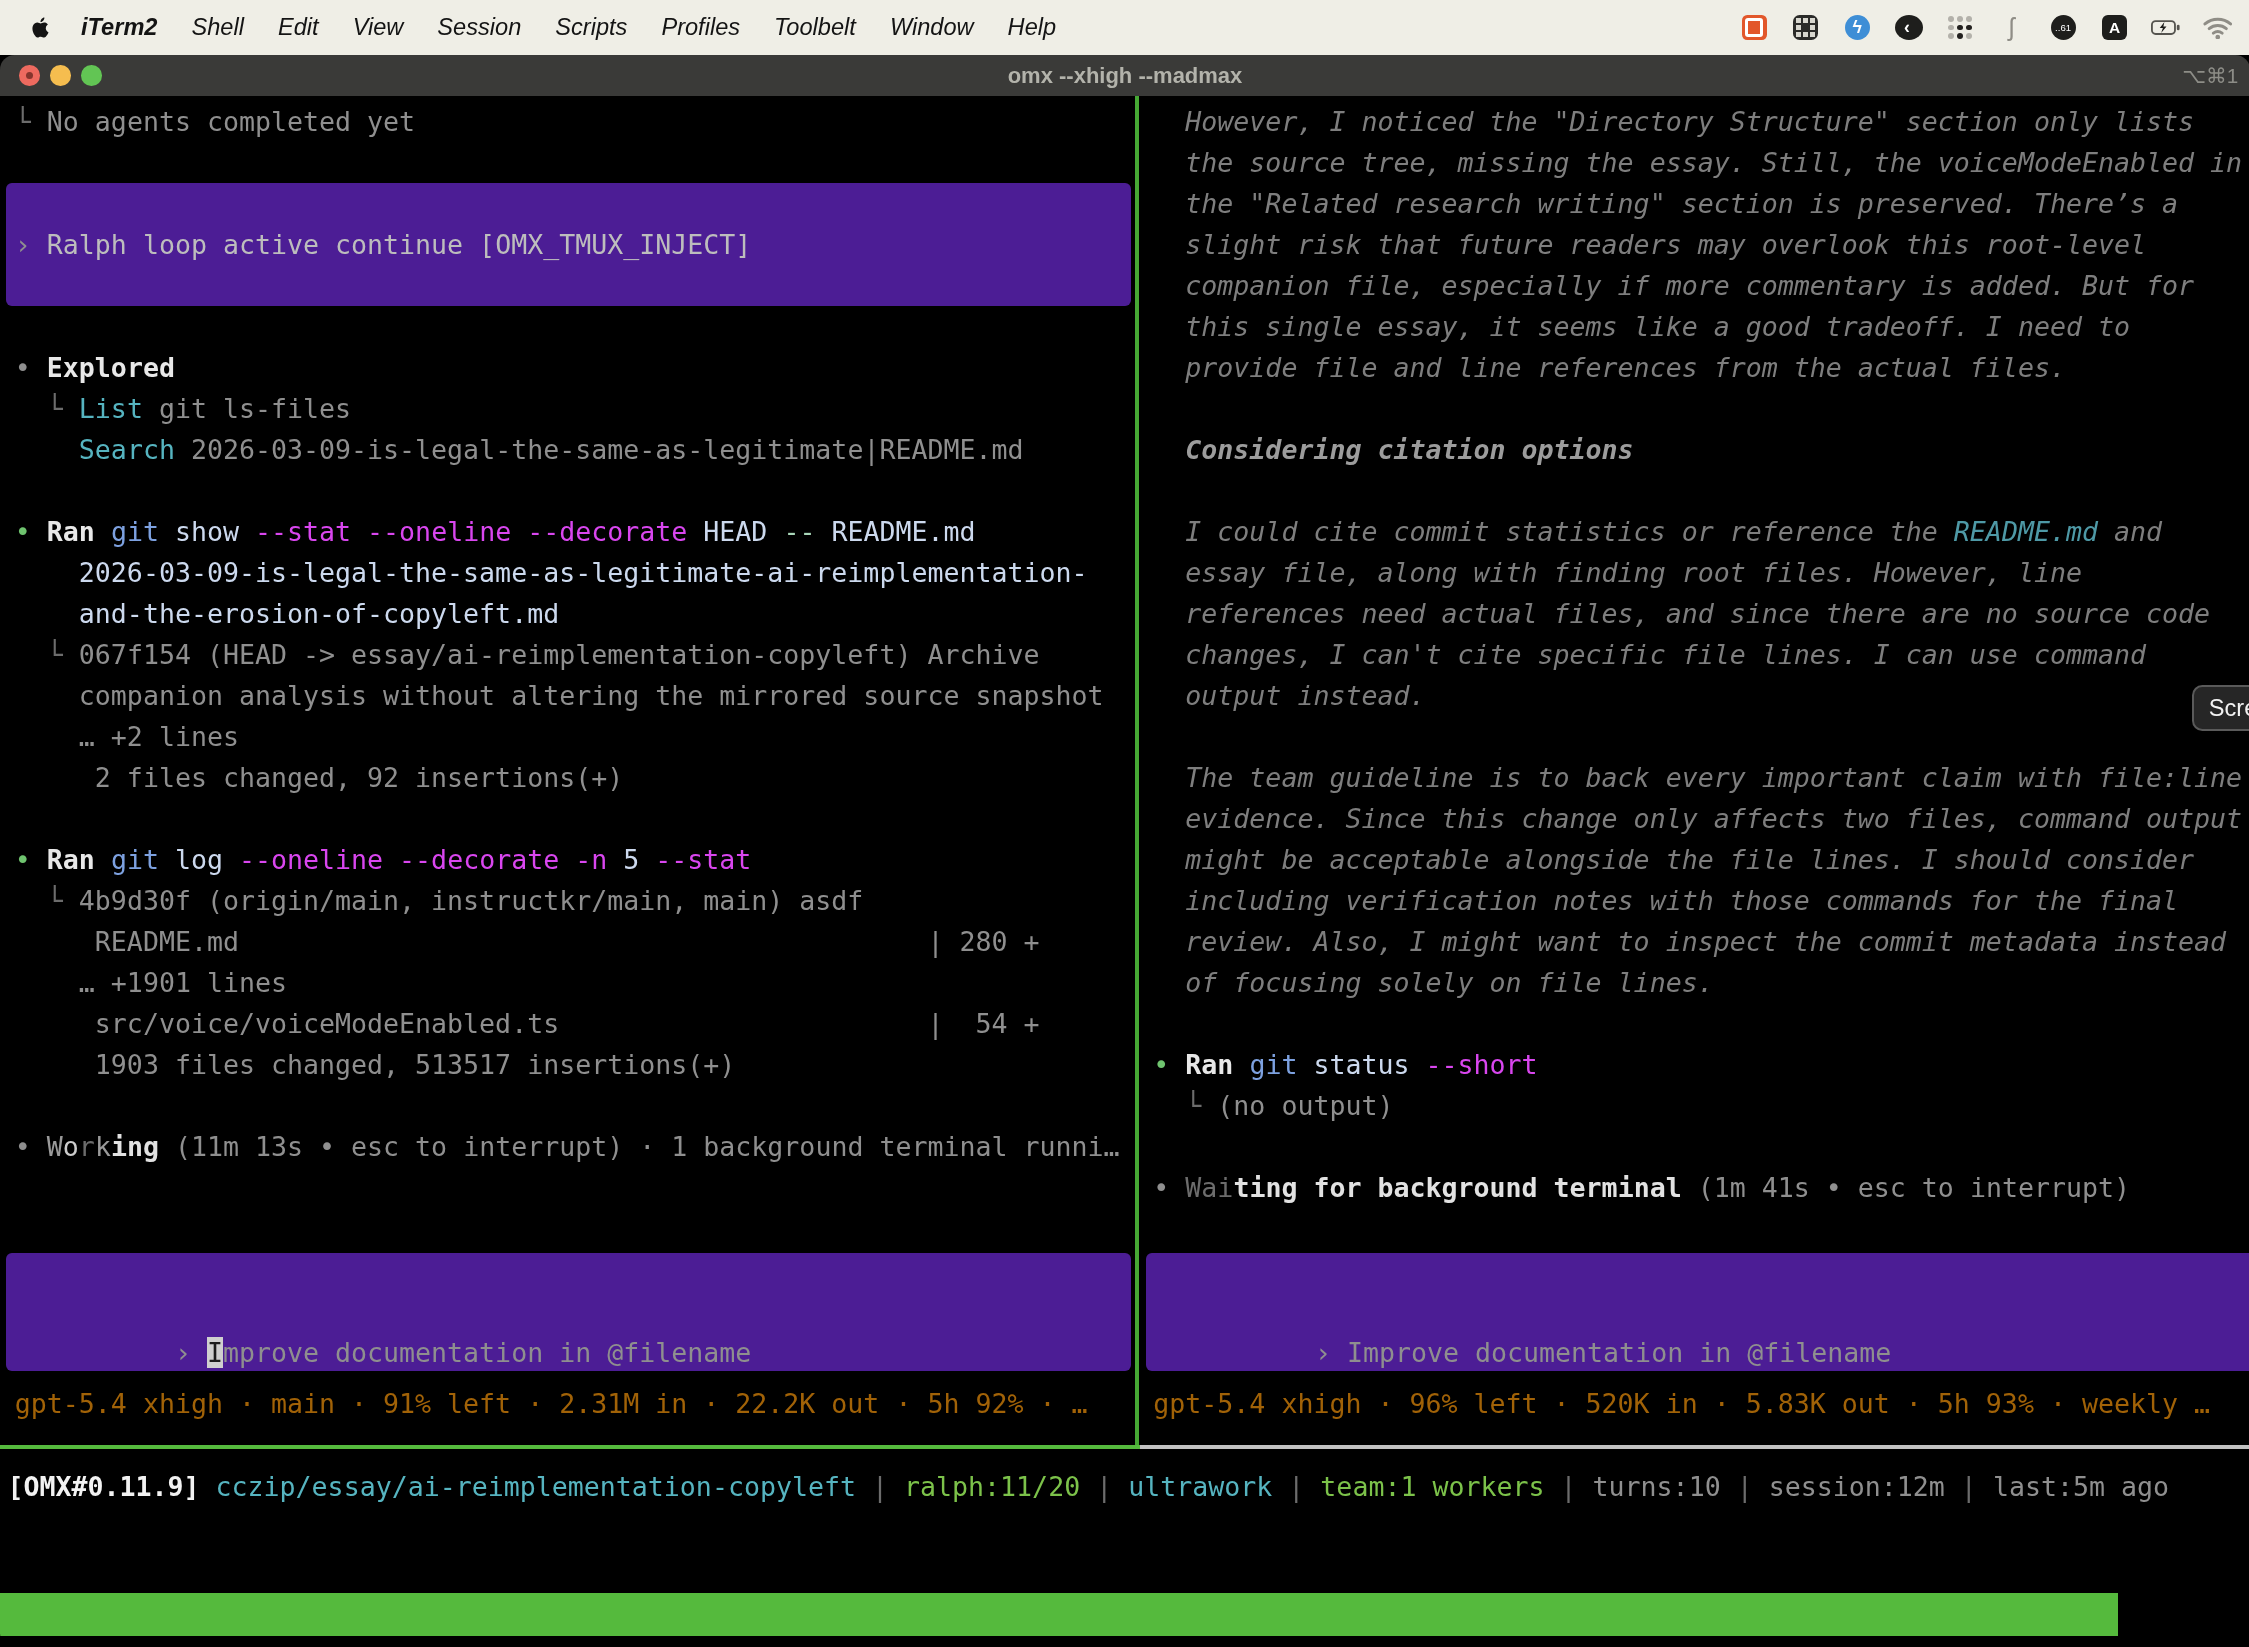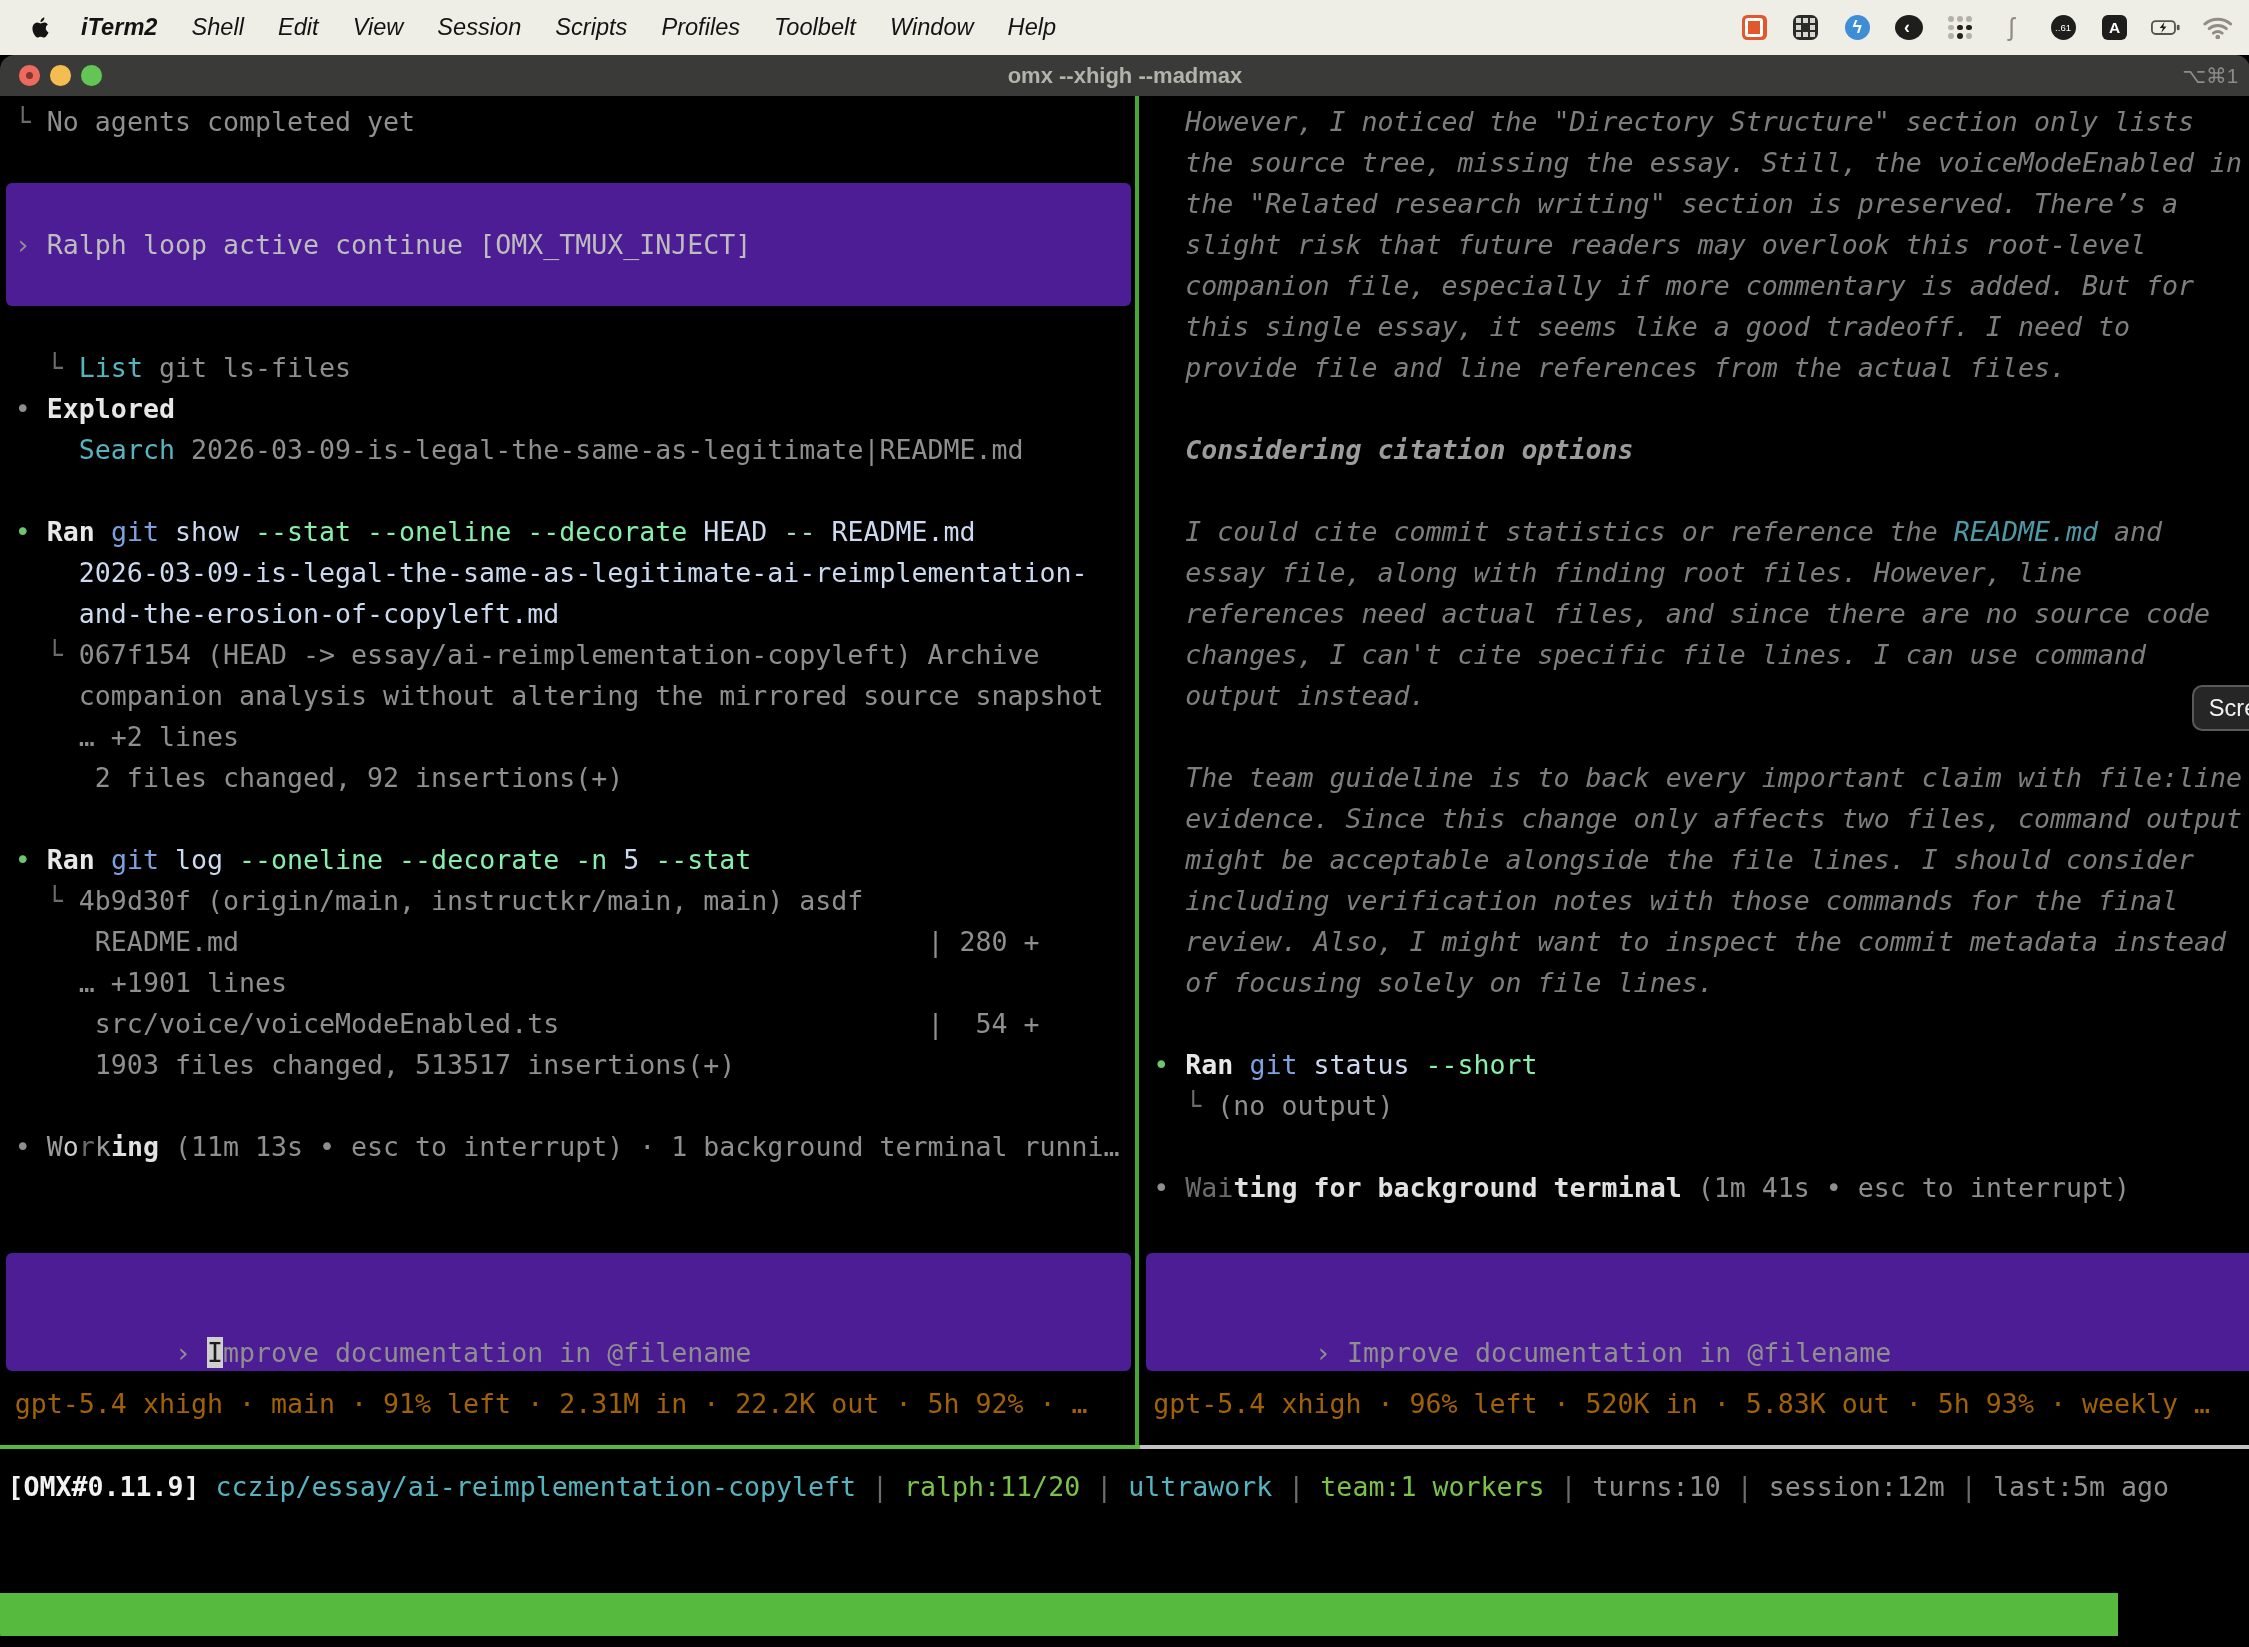--- a/index.html
+++ b/index.html
@@ -71,21 +71,21 @@
 
   .screen-overlay{position:absolute;top:589px;left:2192px;width:162px;height:46px;background:#262626;border:2.2px solid #5a5a5a;border-radius:10.3px;color:#f2f2f2;font-family:"Liberation Sans",sans-serif;font-size:23.6px;display:flex;align-items:center;padding-left:14.8px;box-sizing:border-box;}
 
   
   .c-g{color:#8f8f8f;}
   .c-gd{color:#6c6c6c;}
   .c-w{color:#bdbdbd;}
   .c-bw{color:#e8e8e8;font-weight:bold;}
   .c-lb{color:#ccd9ee;}
   .c-bl{color:#7da1e0;}
-  .c-pk{color:#86efac;}
+  .c-pk{color:#d946ef;}
   .c-mt{color:#a9d7b9;}
   .c-cy{color:#56b4c0;}
   .c-gb{color:#6fc46f;}
   .c-it{color:#7e7e7e;font-style:italic;}
   .c-ith{color:#9c9c9c;font-style:italic;font-weight:bold;}
   .c-itc{color:#4e99a6;font-style:italic;}
   .c-sha{color:#9a9a9a;}
   .c-shb{color:#cccccc;}
   .c-shc{color:#6c6c6c;}
   .c-shd{color:#e2e2e2;font-weight:bold;}
@@ -194,22 +194,22 @@
 
     <div class="pane pane-left">
       <div class="inputbox box-ralph"></div>
       <div class="linestack">
           <div class="tline"><span class="c-gd">└ </span><span class="c-g">No agents completed yet</span></div>
           <div class="tline">&nbsp;</div>
           <div class="tline">&nbsp;</div>
           <div class="tline"><span class="c-g">› </span><span class="c-w">Ralph loop active continue [OMX_TMUX_INJECT]</span></div>
           <div class="tline">&nbsp;</div>
           <div class="tline">&nbsp;</div>
+          <div class="tline"><span class="c-g">• </span><span class="c-bw">Explored</span></div>
           <div class="tline"><span class="c-gd">  └ </span><span class="c-cy">List</span><span class="c-g"> git ls-files</span></div>
-          <div class="tline"><span class="c-g">• </span><span class="c-bw">Explored</span></div>
           <div class="tline"><span class="c-g">    </span><span class="c-cy">Search</span><span class="c-g"> 2026-03-09-is-legal-the-same-as-legitimate|README.md</span></div>
           <div class="tline">&nbsp;</div>
           <div class="tline"><span class="c-gb">• </span><span class="c-bw">Ran</span><span class="c-g"> </span><span class="c-bl">git</span><span class="c-lb"> show</span><span class="c-pk"> --stat --oneline --decorate</span><span class="c-lb"> HEAD</span><span class="c-mt"> --</span><span class="c-lb"> README.md</span></div>
           <div class="tline"><span class="c-lb">    2026-03-09-is-legal-the-same-as-legitimate-ai-reimplementation-</span></div>
           <div class="tline"><span class="c-lb">    and-the-erosion-of-copyleft.md</span></div>
           <div class="tline"><span class="c-gd">  └ </span><span class="c-g">067f154 (HEAD -&gt; essay/ai-reimplementation-copyleft) Archive</span></div>
           <div class="tline"><span class="c-g">    companion analysis without altering the mirrored source snapshot</span></div>
           <div class="tline"><span class="c-g">    … +2 lines</span></div>
           <div class="tline"><span class="c-g">     2 files changed, 92 insertions(+)</span></div>
           <div class="tline">&nbsp;</div>

